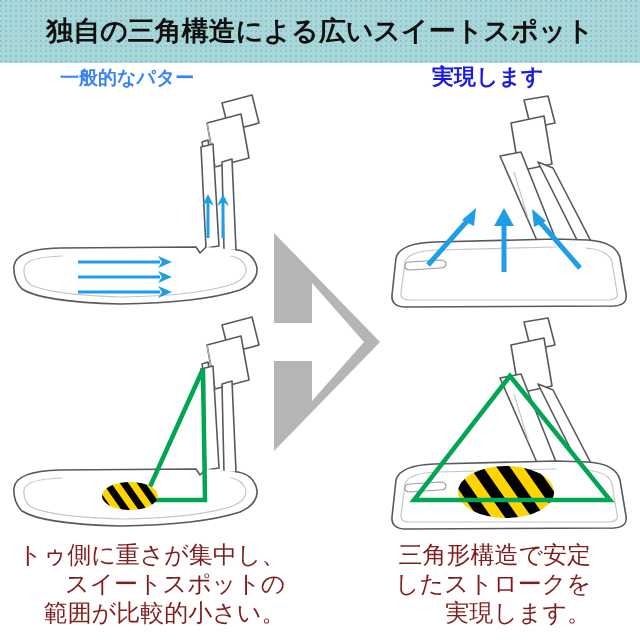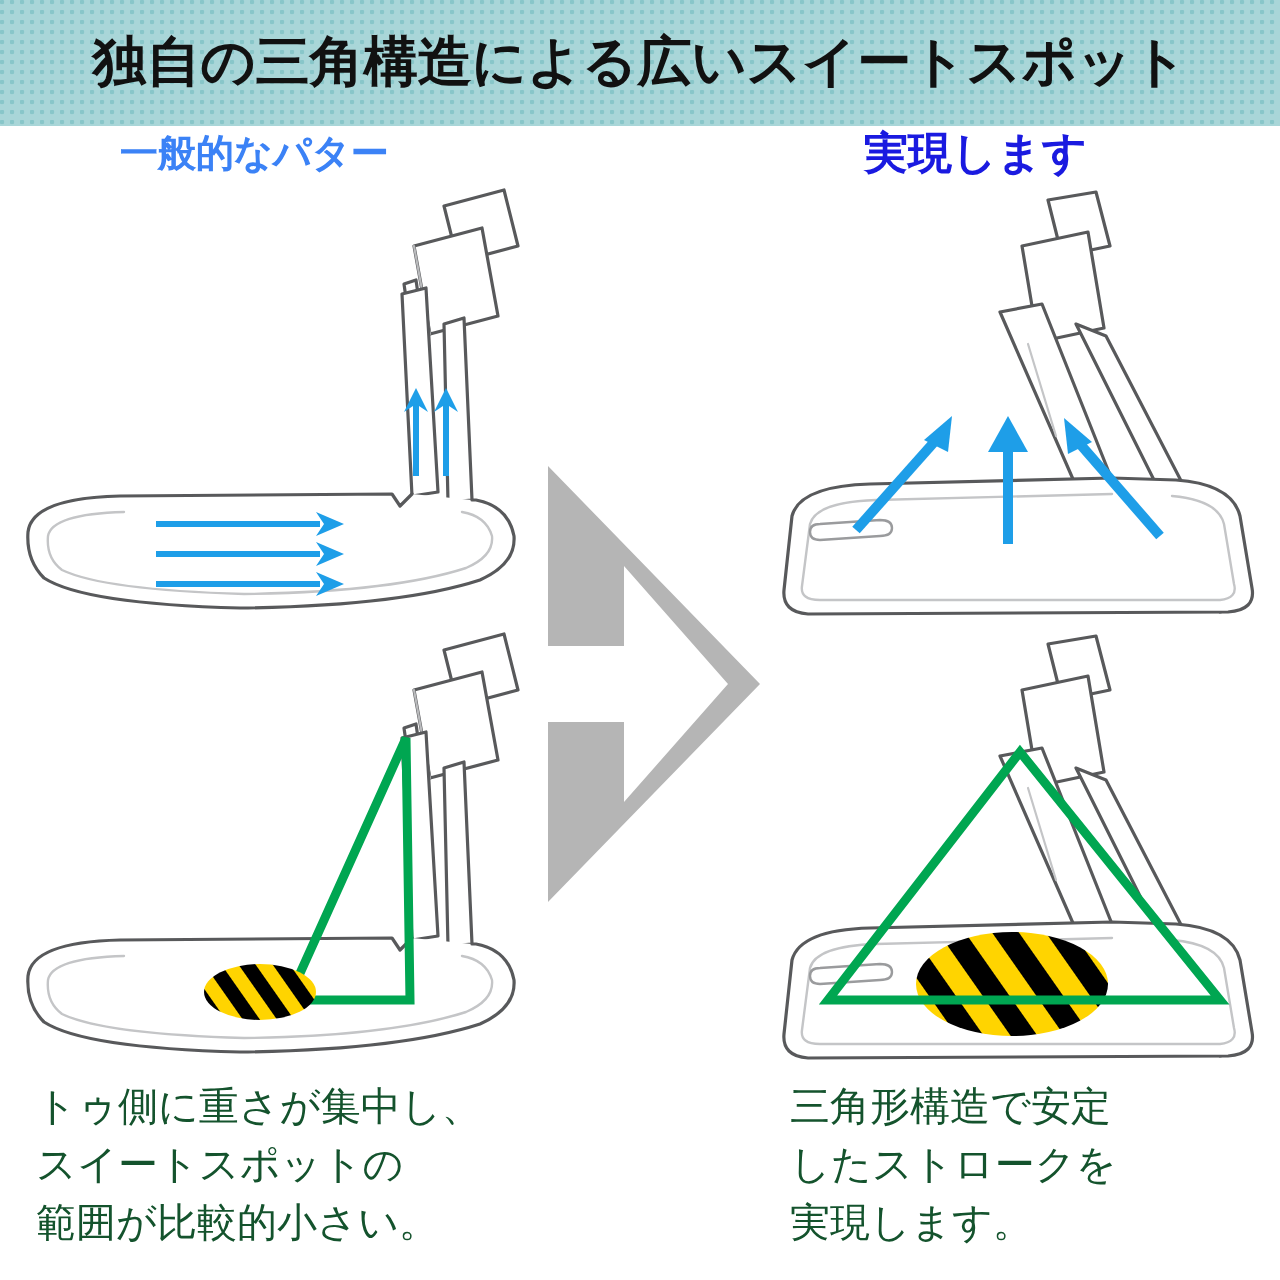--- a/index.html
+++ b/index.html
@@ -68,24 +68,25 @@
   #panel-tl { left: 0px;   top: 90px;  width: 290px; height: 220px; }
   #panel-tr { left: 388px; top: 90px;  width: 252px; height: 220px; }
   #panel-bl { left: 0px;   top: 312px; width: 290px; height: 222px; }
   #panel-br { left: 388px; top: 312px; width: 252px; height: 222px; }
   #panel-arrow { left: 262px; top: 228px; width: 120px; height: 228px; }
   .panel svg { display: block; width: 100%; height: 100%; overflow: visible; }
 
   
   .caption {
     position: absolute;
-    font-size: 20px;
+    font-size: 24px;
     line-height: 29px;
-    color: #14532d;
+    color: #7f1d1d;
     white-space: pre-line;
+    text-align: right;
   }
   .caption-left  { left: 18px;  top: 540px; }
   .caption-right { left: 395px; top: 540px; }
 </style>
 </head>
 <body>
 
 <div class="header-bar">
   <div class="header-title">独自の三角構造による広いスイートスポット</div>
 </div>

